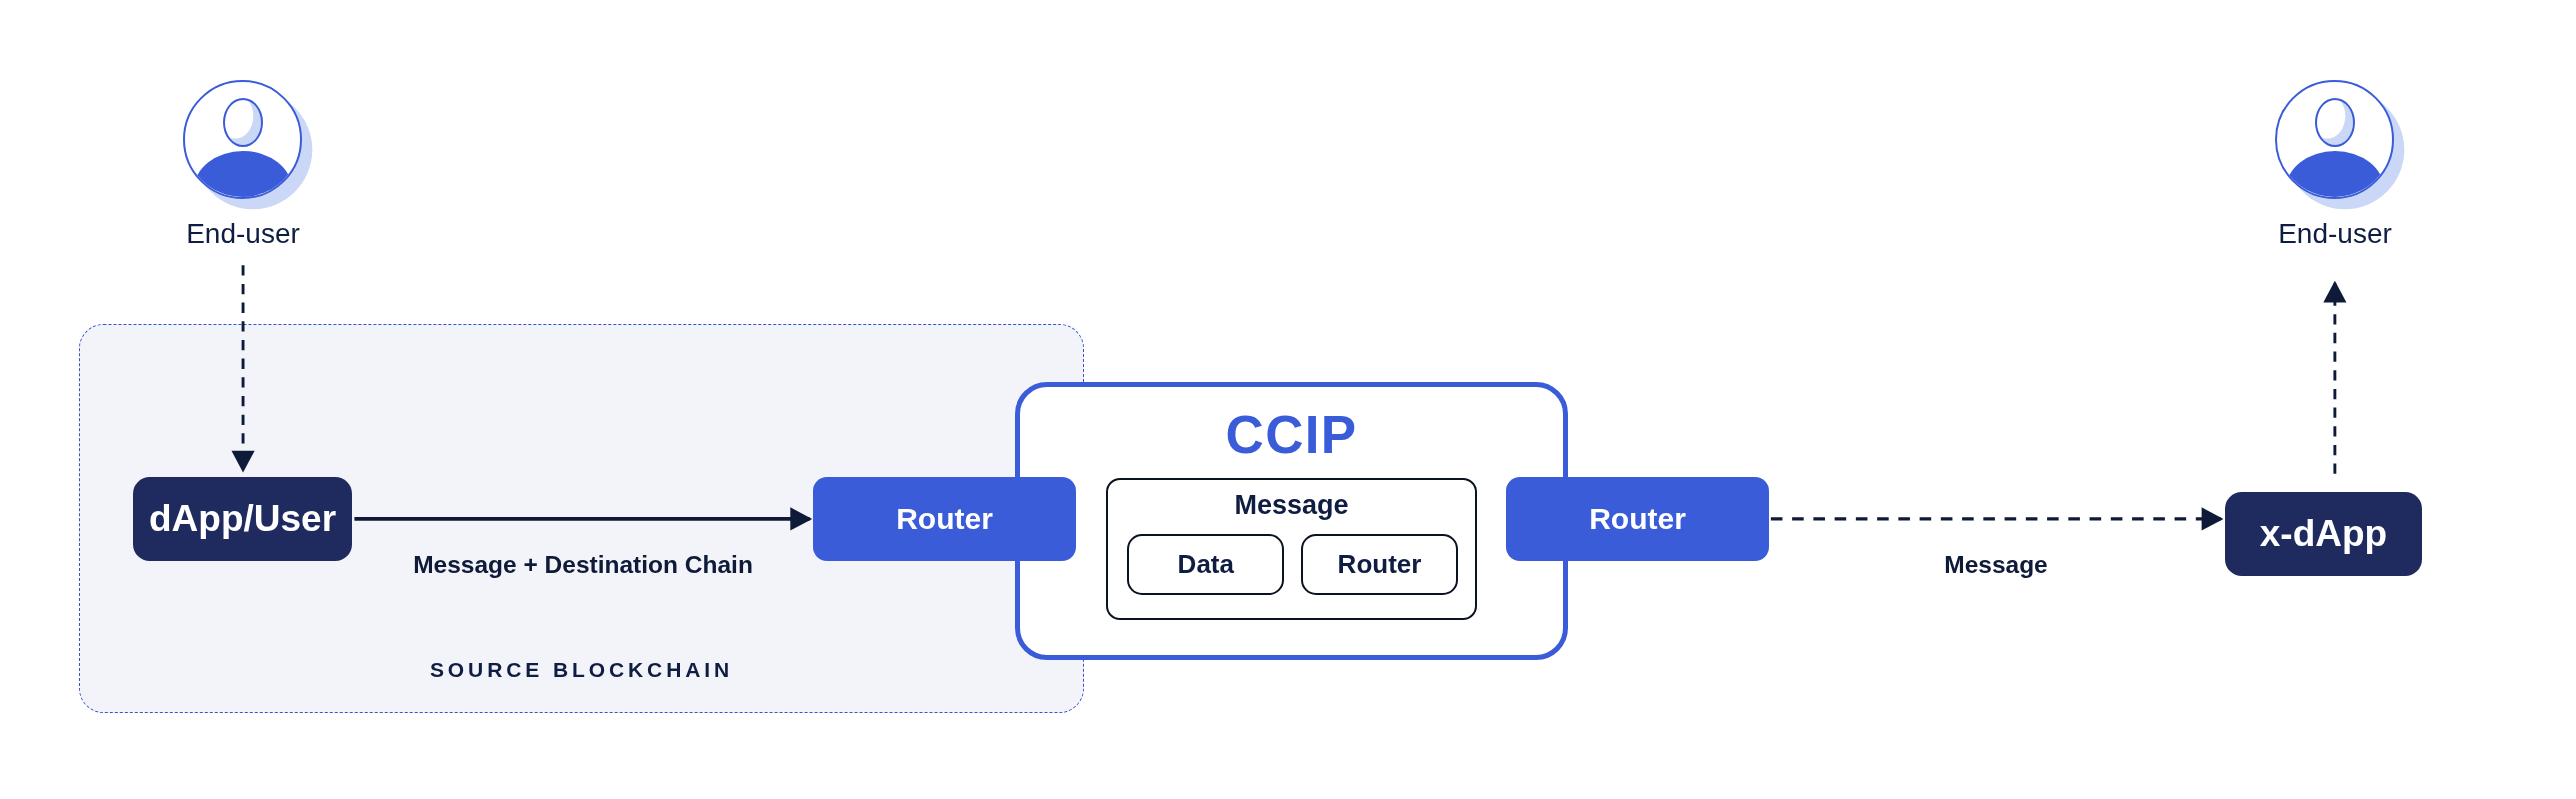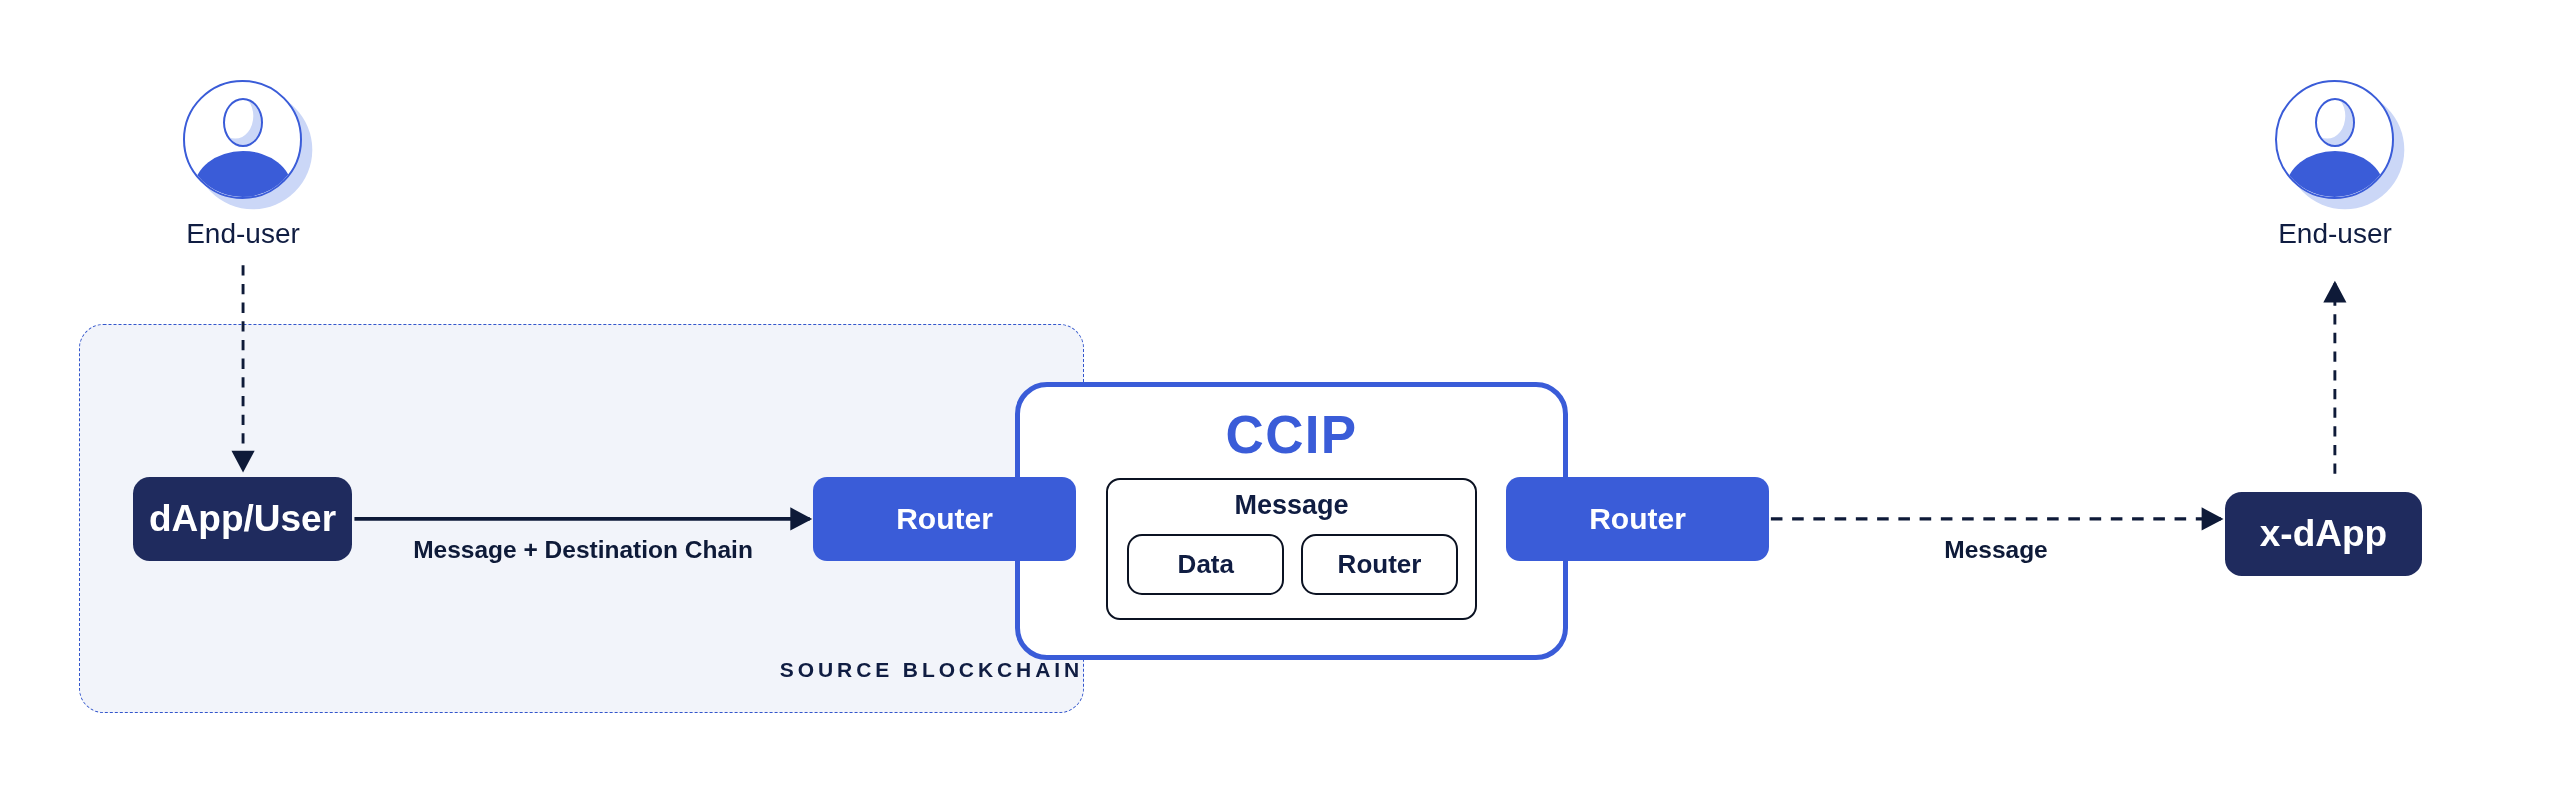--- a/index.html
+++ b/index.html
@@ -26,21 +26,21 @@
     background:var(--container-fill);
     border:1.9px dashed var(--container-border);
     border-radius:24.5px;
     box-sizing:border-box;
     z-index:1;
   }
   .chain-container.source{left:79px;}
   .chain-container.destination{left:1493px;}
   .chain-label{
     position:absolute;left:0;right:0;bottom:30px;
-    text-align:right;
+    text-align:center;
     font-size:21px;font-weight:700;letter-spacing:3.9px;
     color:var(--ink);
   }
 
   
   svg.arrows{position:absolute;left:0;top:0;z-index:2;}
   svg.arrows path.link{fill:none;stroke:var(--arrow-ink);}
   svg.arrows path.solid{stroke-width:6;}
   svg.arrows path.dashed-h{stroke-width:5;stroke-dasharray:18 15;}
   svg.arrows path.dashed-v{stroke-width:4.5;stroke-dasharray:16 13;}
@@ -86,21 +86,21 @@
   .node-box.blue{background:var(--blue);border-radius:14px;font-size:30px;}
   .dapp-box{left:133px;width:219px;}
   .router-source{left:813px;width:263px;}
   .router-destination{left:1506px;width:263px;}
   .xdapp-box{left:2225px;width:197px;margin-top:15px;}
 
   
   .arrow-label{
     position:absolute;transform:translateX(-50%);
     font-size:24.5px;font-weight:700;color:var(--arrow-ink);
-    white-space:nowrap;z-index:3;
+    white-space:nowrap;z-index:3;margin-top:15px;
   }
   .arrow-label.src{left:583px;top:536px;}
   .arrow-label.dst{left:1996px;top:536px;}
 
   
   .avatar{
     position:absolute;top:80px;width:115px;height:115px;
     background:#ffffff;border:2.6px solid var(--blue);border-radius:50%;
     overflow:hidden;z-index:6;
     box-shadow:10.3px 10.3px 0 0 var(--shadow-blue);

